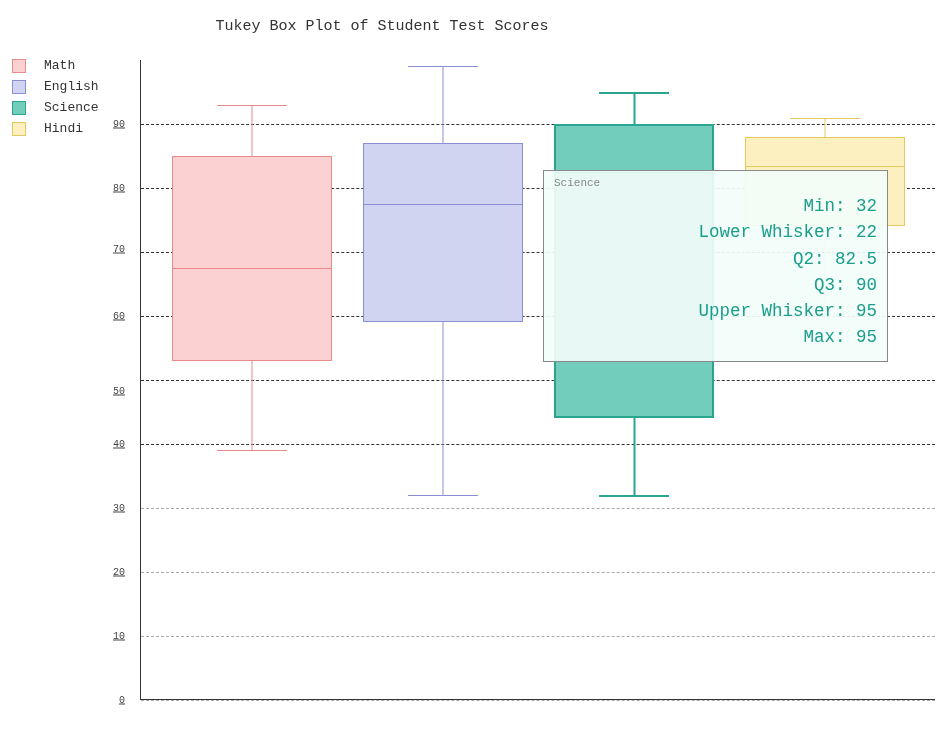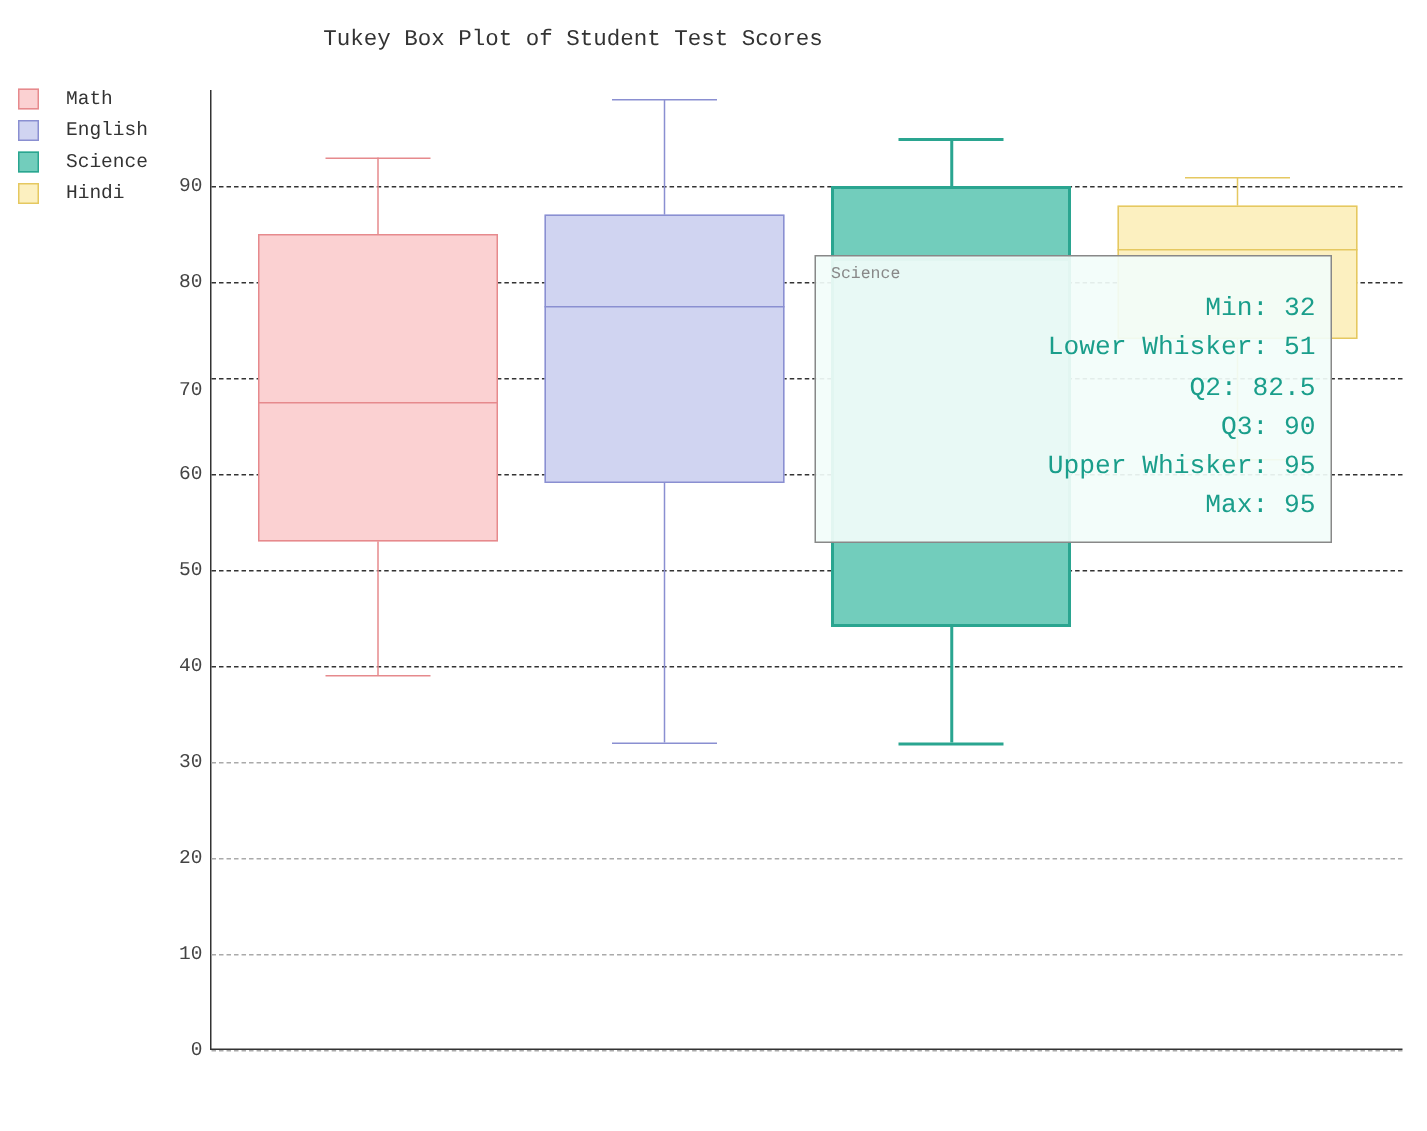--- a/index.html
+++ b/index.html
@@ -62,24 +62,25 @@
     left: 0;
     width: 100%;
     border-top: 1.5px dashed #333;
   }
   .gridline.light {
     border-top: 1px dashed #aaa;
   }
   .ytick {
     position: absolute;
     right: 100%;
-    margin-right: 6px;
+    margin-right: 16px;
     transform: translateY(-50%);
-    font-size: 13px;
+    font-size: 10px;
     color: #444;
+    text-decoration: underline;
   }
   .boxcol {
     position: absolute;
     width: 160px;
     top: 0;
     height: 100%;
   }
   .whisker-line {
     position: absolute;
     left: 50%;
@@ -158,25 +159,25 @@
       <div class="ytick" style="top: 640px;">0</div>
       <div class="gridline light" style="top: 576px;"></div>
       <div class="ytick" style="top: 576px;">10</div>
       <div class="gridline light" style="top: 512px;"></div>
       <div class="ytick" style="top: 512px;">20</div>
       <div class="gridline light" style="top: 448px;"></div>
       <div class="ytick" style="top: 448px;">30</div>
       <div class="gridline" style="top: 384px;"></div>
       <div class="ytick" style="top: 384px;">40</div>
       <div class="gridline" style="top: 320px;"></div>
-      <div class="ytick" style="top: 320px;">50</div>
+      <div class="ytick" style="top: 331px;">50</div>
       <div class="gridline" style="top: 256px;"></div>
       <div class="ytick" style="top: 256px;">60</div>
       <div class="gridline" style="top: 192px;"></div>
-      <div class="ytick" style="top: 200px;">70</div>
+      <div class="ytick" style="top: 189px;">70</div>
       <div class="gridline" style="top: 128px;"></div>
       <div class="ytick" style="top: 128px;">80</div>
       <div class="gridline" style="top: 64px;"></div>
       <div class="ytick" style="top: 64px;">90</div>
       <div class="boxcol" style="left: 31px; width: 160px;">
         <div class="whisker-line" style="top: 44.8px; height: 345.6px; border-color: rgb(230, 138, 141); border-left-width: 1px;"></div>
         <div class="whisker-cap" style="top: 44.8px; border-color: rgb(230, 138, 141); border-top-width: 1px;"></div>
         <div class="whisker-cap" style="top: 390.4px; border-color: rgb(230, 138, 141); border-top-width: 1px;"></div>
         <div class="box" style="top: 96px; height: 204.8px; background: rgb(251, 209, 210); border-color: rgb(230, 138, 141); border-width: 1px;"></div>
         <div class="median" style="top: 208px; border-color: rgb(230, 138, 141); border-top-width: 1px;"></div>
@@ -201,21 +202,21 @@
         <div class="whisker-cap" style="top: 246.4px; border-color: rgb(229, 200, 96); border-top-width: 1px;"></div>
         <div class="box" style="top: 76.8px; height: 89.6px; background: rgb(252, 240, 192); border-color: rgb(229, 200, 96); border-width: 1px;"></div>
         <div class="median" style="top: 105.6px; border-color: rgb(229, 200, 96); border-top-width: 1px;"></div>
       </div>
     </div>
 
 <div class="tooltip" id="tooltip" style="left:543px; top:170px; width:345px;">
   <div class="tooltip-title">Science</div>
   <div class="tooltip-body" id="tooltip-body">
         <div>Min: 32</div>
-        <div>Lower Whisker: 51</div>
+        <div>Lower Whisker: 22</div>
         <div>Q2: 82.5</div>
         <div>Q3: 90</div>
         <div>Upper Whisker: 95</div>
         <div>Max: 95</div>
       </div>
 </div>
 
 </div>
 
 </body></html>

